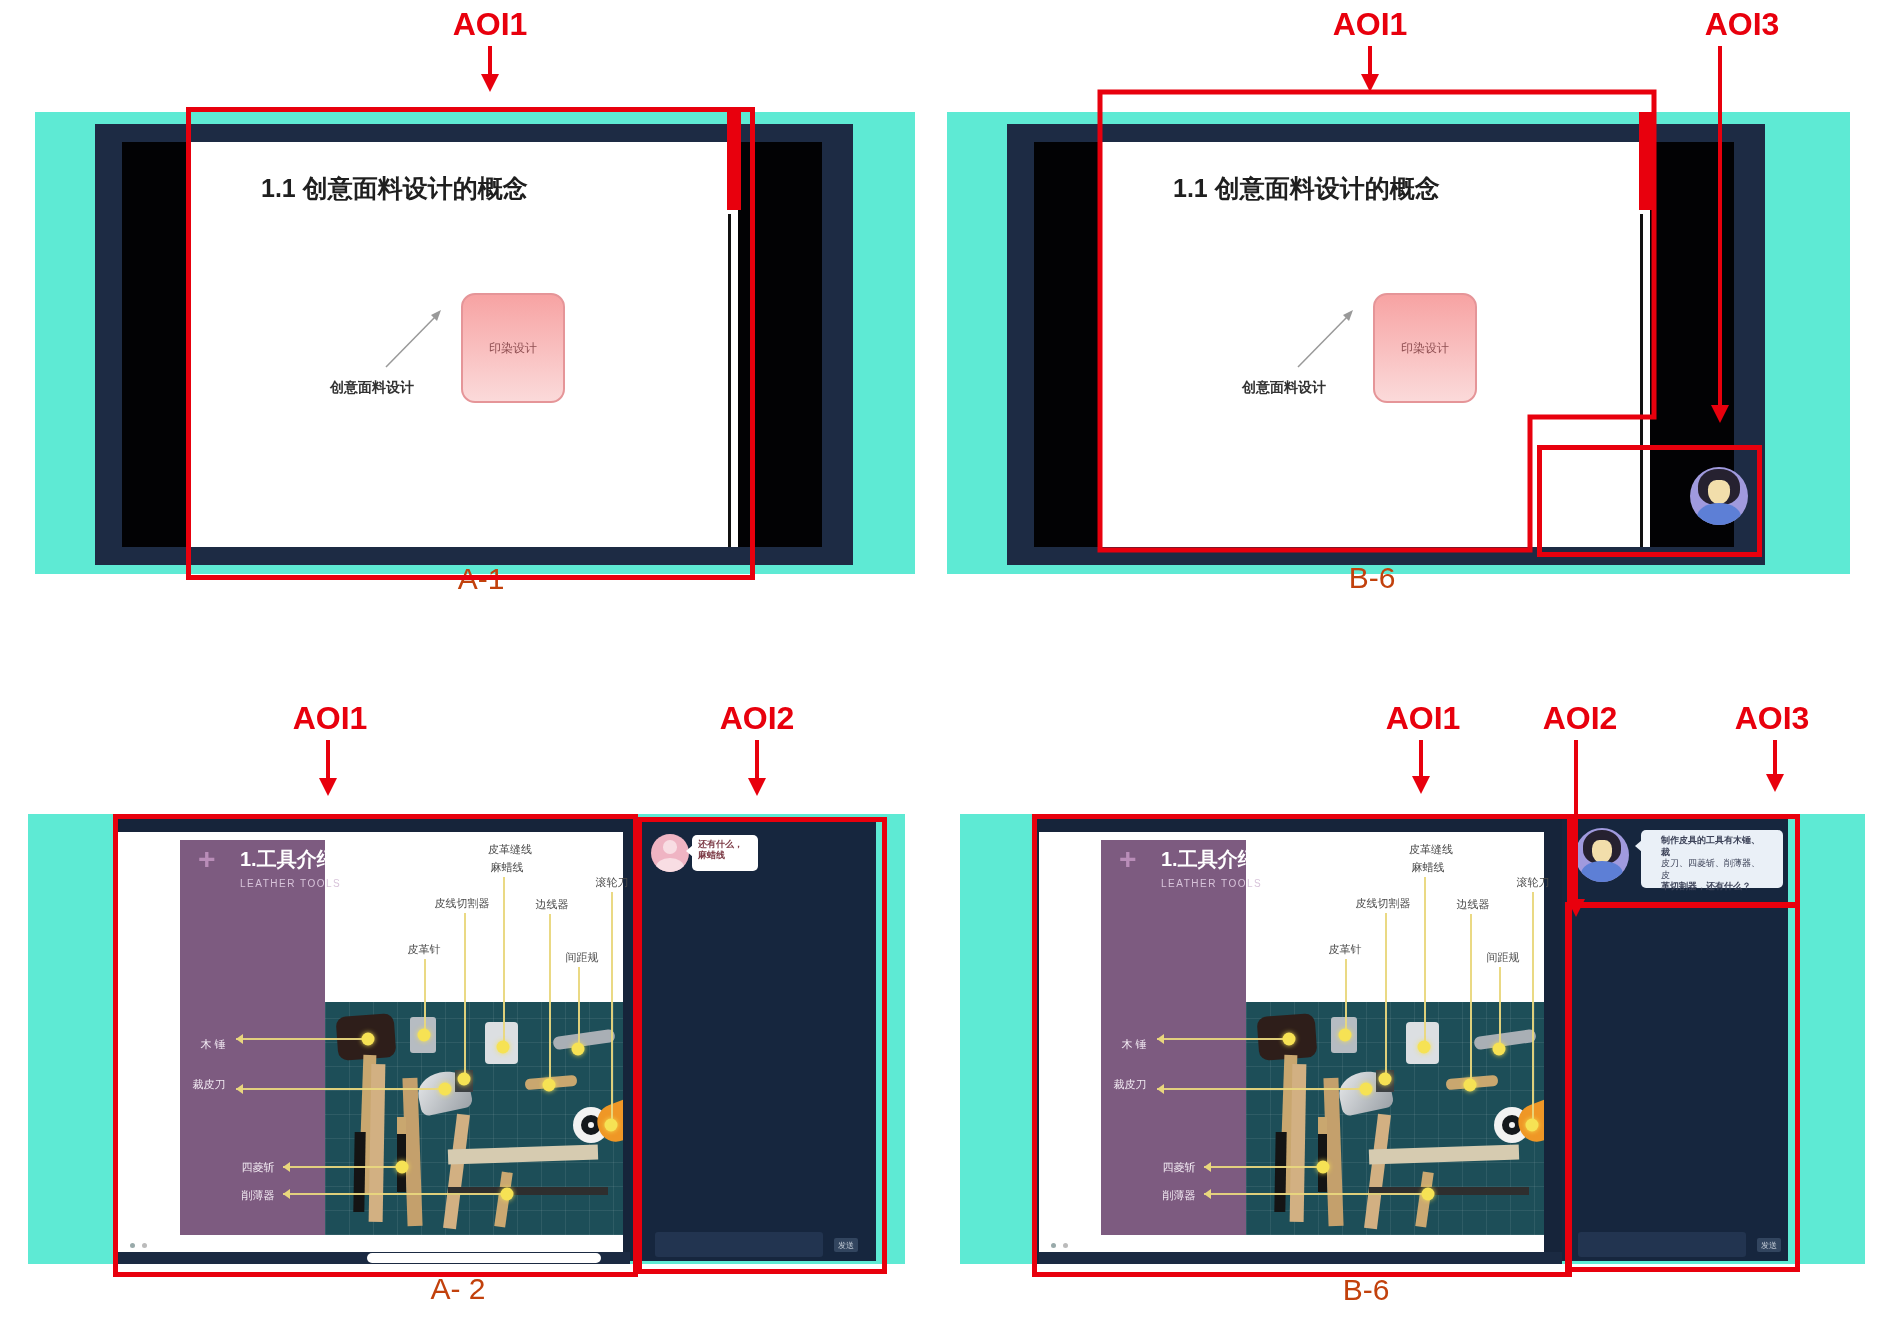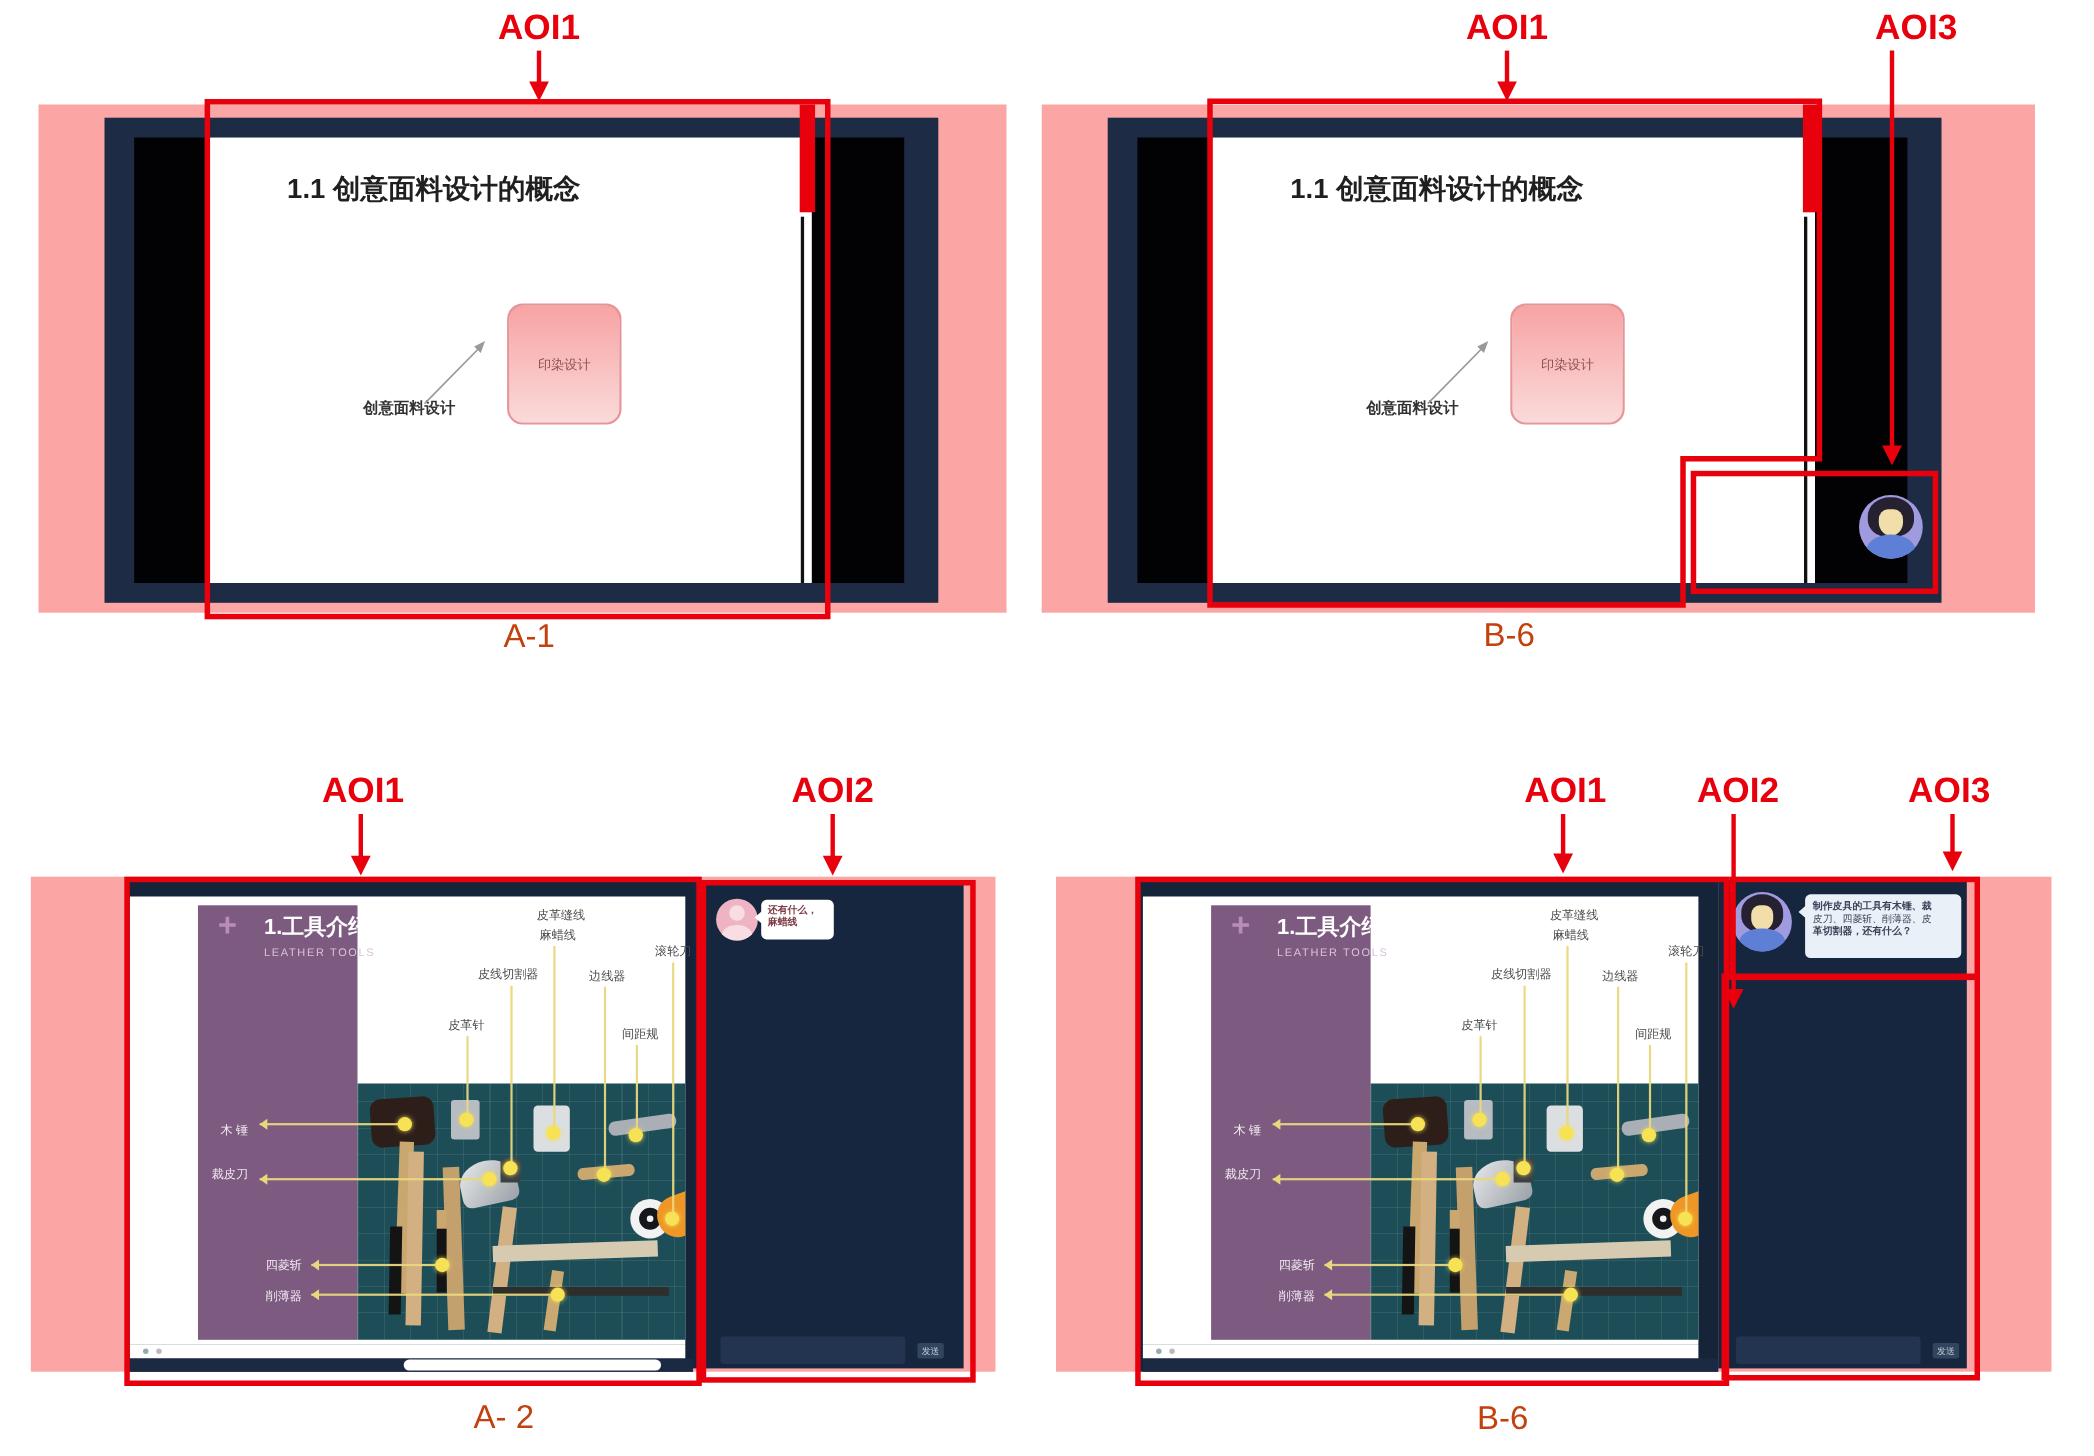--- a/index.html
+++ b/index.html
@@ -1,19 +1,19 @@
 <!DOCTYPE html>
 <html><head>
 <meta charset="utf-8">
 <style>
   html,body{margin:0;padding:0;background:#fff;}
   .page{position:relative;width:1904px;height:1324px;background:#fff;overflow:hidden;
         font-family:"Liberation Sans","DejaVu Sans",sans-serif;}
   .abs{position:absolute;}
-  .panel{position:absolute;background:#fca5a5;}
+  .panel{position:absolute;background:#5eead4;margin-top:17px;}
   .aoi-label{position:absolute;transform:translateX(-50%);color:#e8000d;font-weight:bold;
              font-size:32px;letter-spacing:0;white-space:nowrap;z-index:60;}
   .caption{position:absolute;transform:translateX(-50%);color:#c2410c;font-size:30px;
            white-space:nowrap;z-index:5;}
   .aoi-box{position:absolute;border:5px solid #e8000d;z-index:40;}
   .navy{background:#1d2b44;}
   .slide{background:#fff;}
   .lbl{position:absolute;transform:translate(-50%,-50%);white-space:nowrap;}
   .toollbl{font-size:11px;color:#4a4a4a;}
   .sidelbl{font-size:11px;color:#f2eaf2;}
@@ -262,21 +262,21 @@
     <div class="abs" style="left:79px;top:425px;width:505px;height:13px;background:#fff;"></div>
     <div class="abs" style="left:91px;top:429px;width:5px;height:5px;border-radius:50%;background:#9aa;z-index:4;"></div>
     <div class="abs" style="left:103px;top:429px;width:5px;height:5px;border-radius:50%;background:#bbb;z-index:4;"></div>
     <div class="abs" style="left:79px;top:438px;width:523px;height:12px;background:#1b2a42;"></div>
 
     <div class="avatar av-lav" style="left:615px;top:14px;width:54px;height:54px;">
       <div class="hair"></div>
       <div class="face"></div>
       <div class="shirt"></div>
     </div>
-    <div class="bubble" style="left:681px;top:16px;width:142px;height:58px;padding:5px 7px;box-sizing:border-box;background:#eaf0f7;">
+    <div class="bubble" style="left:681px;top:16px;width:142px;height:58px;padding:5px 20px;box-sizing:border-box;background:#eaf0f7;">
       <div class="tail" style="border-right-color:#eaf0f7;"></div>
       <div style="font-size:9px;line-height:11.5px;color:#3c4258;font-weight:bold;">制作皮具的工具有木锤、裁</div>
       <div style="font-size:9px;line-height:11.5px;color:#3c4258;font-weight:normal;">皮刀、四菱斩、削薄器、皮</div>
       <div style="font-size:9px;line-height:11.5px;color:#3c4258;font-weight:bold;">革切割器，还有什么？</div>
     </div>
     <div class="chatinput" style="left:618px;top:418px;width:168px;height:25px;"></div>
     <div class="sendbtn" style="left:797px;top:424px;width:24px;height:14px;">发送</div>
 
     <div class="aoi-box" style="left:72px;top:0px;width:530px;height:453px;"></div>
     <div class="aoi-box" style="left:612px;top:0px;width:218px;height:84px;"></div>

